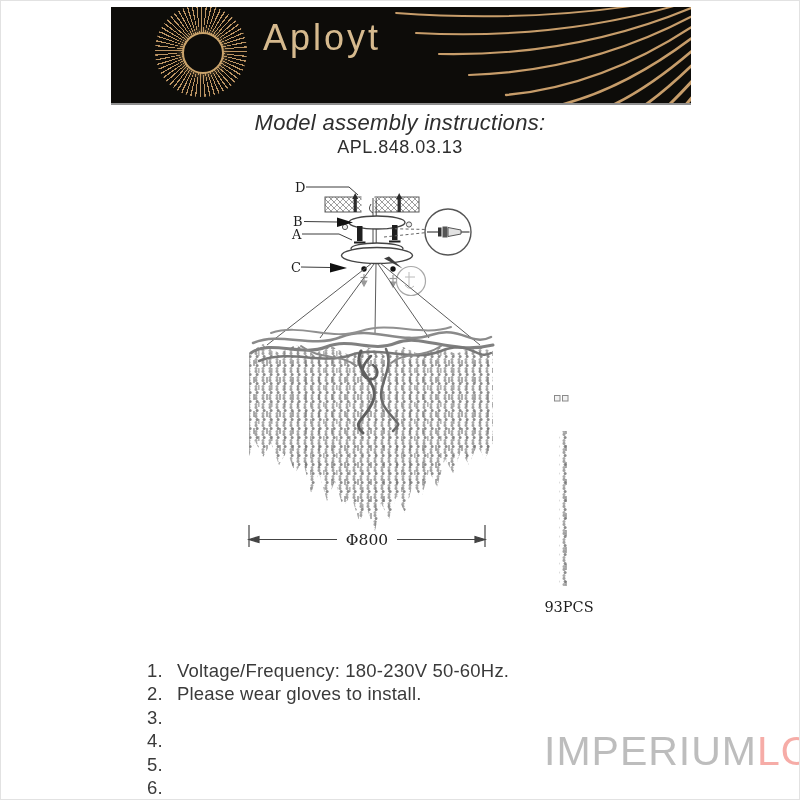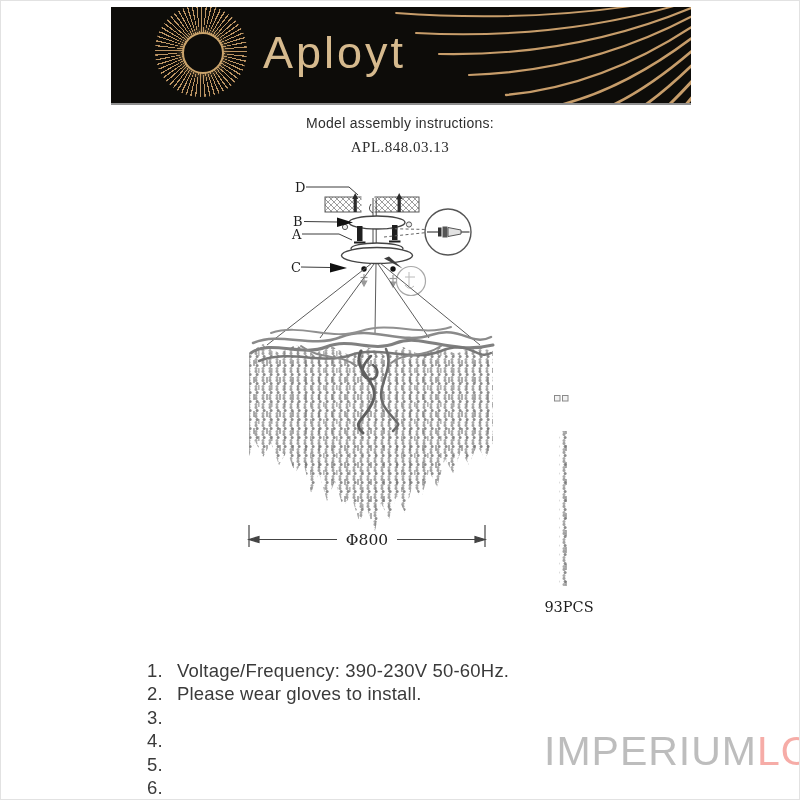--- a/index.html
+++ b/index.html
@@ -14,28 +14,28 @@
   }
   .sun{
     position:absolute;left:44px;top:-2px;width:92px;height:92px;border-radius:50%;
     background:repeating-conic-gradient(from 0deg,rgba(198,156,104,.95) 0deg 1.7deg,rgba(13,12,9,0) 1.7deg 6deg);
   }
   .sun-core{
     position:absolute;left:71px;top:25px;width:38px;height:38px;border-radius:50%;
     background:#0d0c09;border:2px solid #c9a36b;box-shadow:0 0 7px 2px rgba(201,163,107,.45);
   }
   .brand{
-    position:absolute;left:152px;top:22px;font-size:45px;line-height:48px;
+    position:absolute;left:152px;top:7px;font-size:36px;line-height:48px;
     color:#d6ba8e;letter-spacing:3px;font-weight:400;
   }
   .banner-rays{position:absolute;right:0;top:0;}
   
   .intro{position:absolute;left:0;top:110px;width:100%;text-align:center;color:#2e2e2e;}
-  .intro .h1{font-size:14px;line-height:24px;letter-spacing:.3px;}
-  .intro .h2{font-size:15px;line-height:24px;letter-spacing:.5px;font-family:Liberation Serif, serif;}
+  .intro .h1{font-size:22px;line-height:24px;letter-spacing:.3px;font-style:italic;}
+  .intro .h2{font-size:18px;line-height:24px;letter-spacing:.5px;}
   
   .diagram{position:absolute;left:230px;top:168px;}
   
   .list{position:absolute;left:146px;top:658px;width:560px;color:#3a3a3a;}
   .li{display:flex;font-size:18.5px;line-height:23.4px;letter-spacing:.2px;}
   .li .num{width:30px;flex:0 0 30px;}
   
   .watermark{
     position:absolute;left:543px;top:728px;font-size:41px;line-height:44px;
     font-weight:300;letter-spacing:1px;white-space:nowrap;pointer-events:none;
@@ -238,21 +238,21 @@
       <rect x="561.5" y="394.5" width="5.5" height="5.5" fill="#f2f2f2" stroke="#8a8a8a" stroke-width="1"></rect>
       <rect x="558.5" y="430" width="9" height="155" fill="url(#pStrand)"></rect>
       <rect x="558.5" y="430" width="9" height="155" fill="url(#pStrand2)" opacity="0.55"></rect>
     </g>
     <text x="568" y="611" text-anchor="middle" font-family="DejaVu Serif,serif" font-size="14.5" fill="#1e1e1e">93PCS</text>
   </svg>
 
   <div class="list">
     <div class="li">
       <span class="num">1.</span>
-      <span>Voltage/Frequency: 390-230V 50-60Hz.</span>
+      <span>Voltage/Frequency: 180-230V 50-60Hz.</span>
     </div>
     <div class="li">
       <span class="num">2.</span>
       <span>Please wear gloves to install.</span>
     </div>
     <div class="li">
       <span class="num">3.</span>
     </div>
     <div class="li">
       <span class="num">4.</span>

